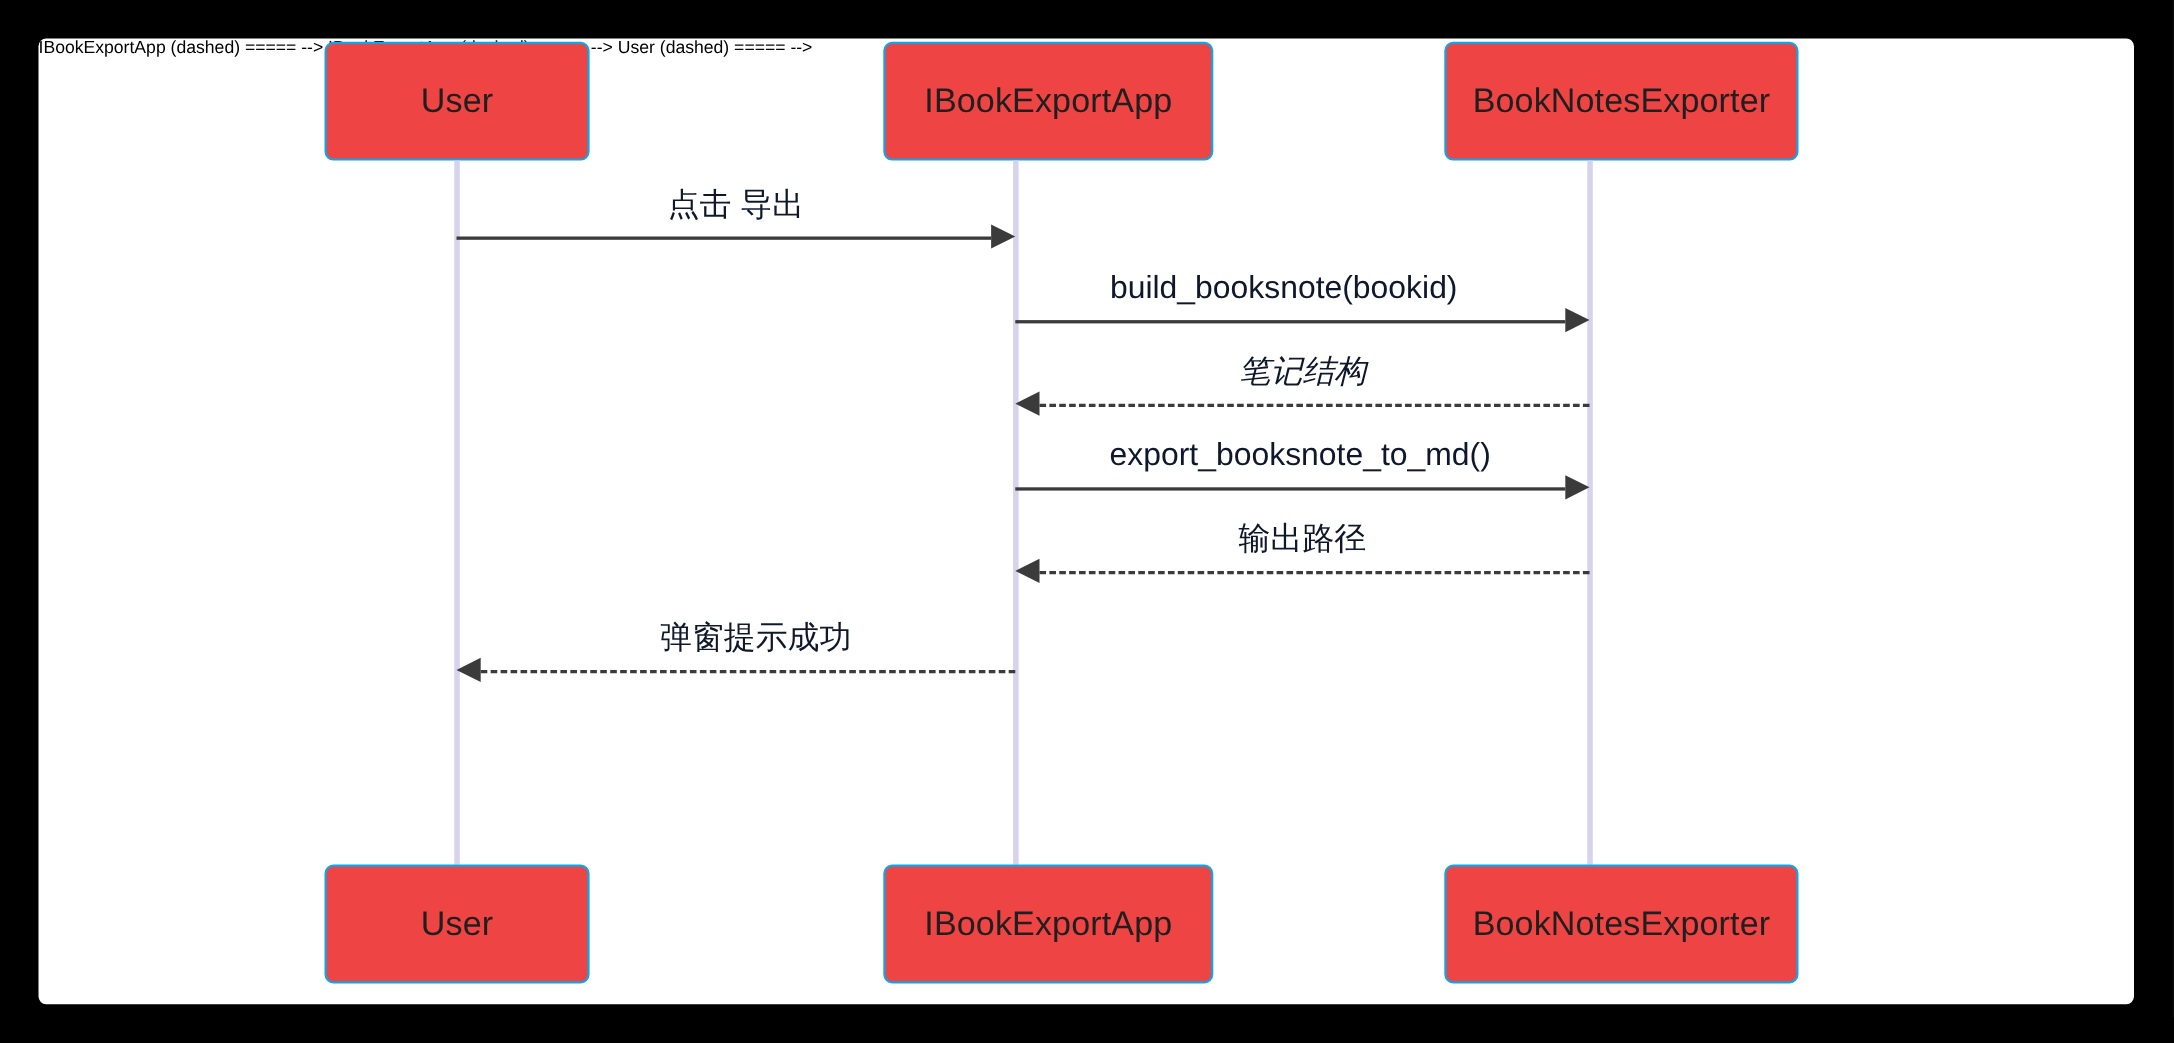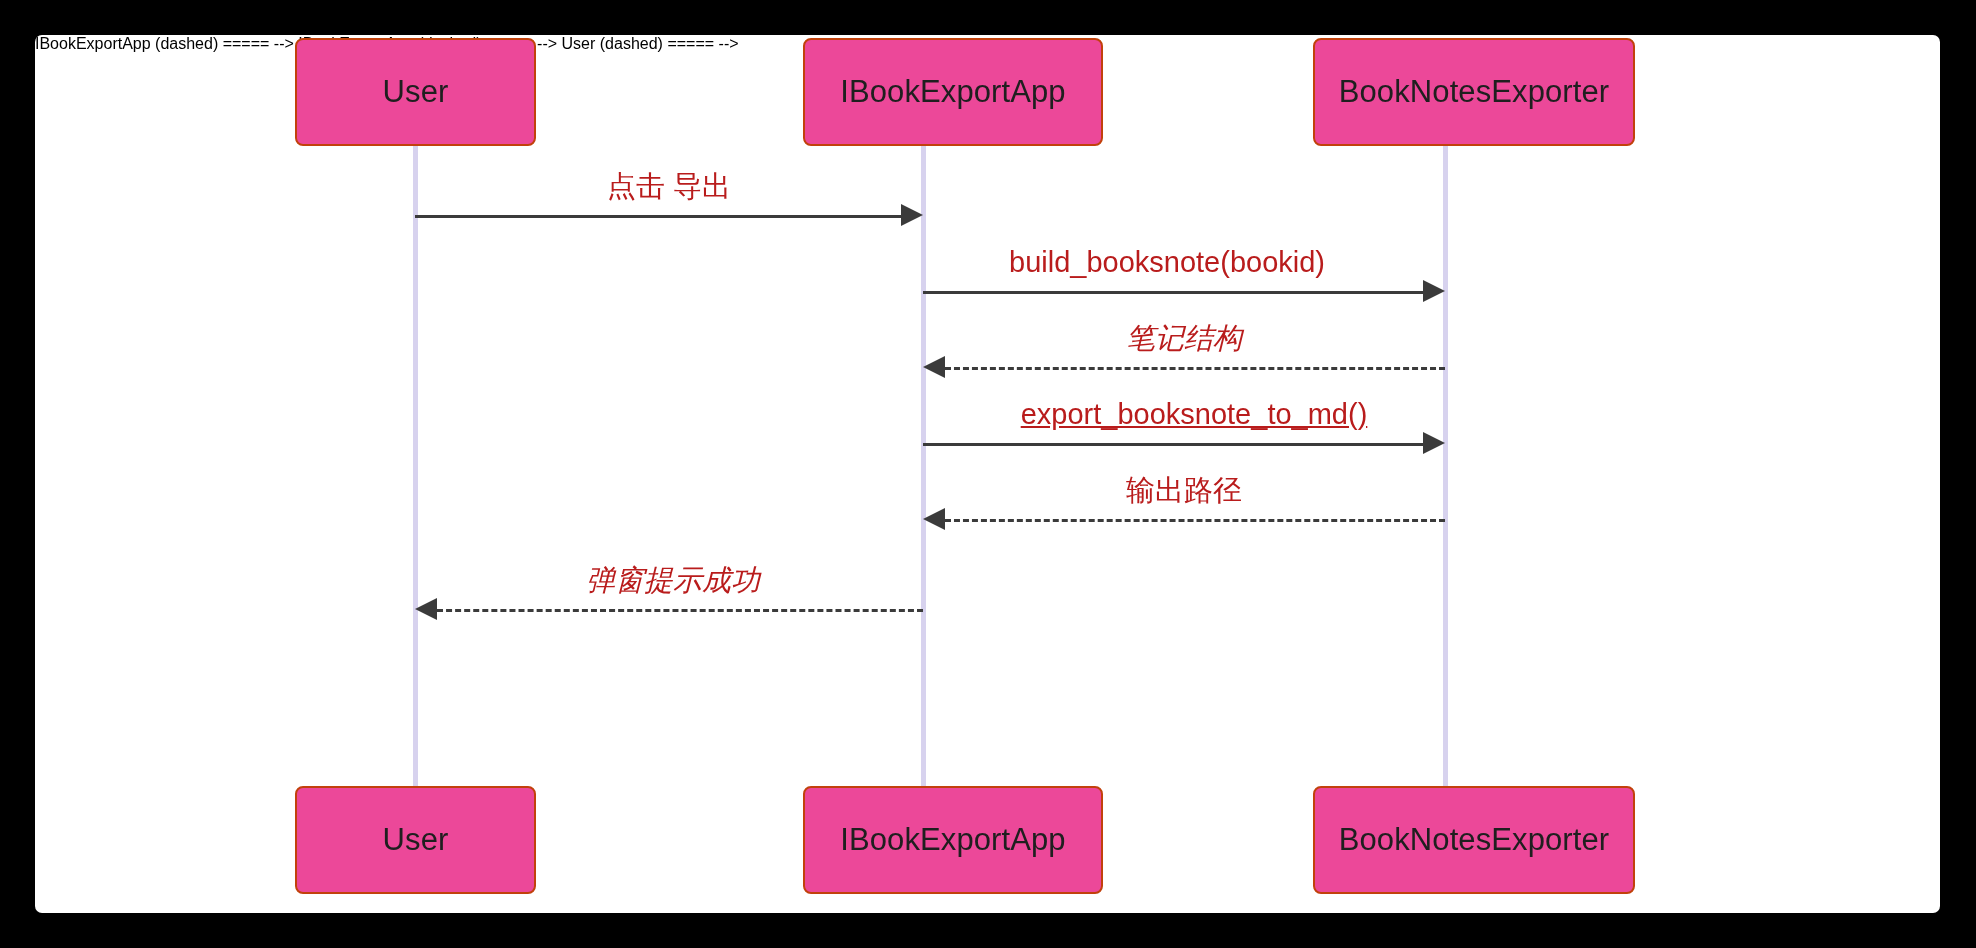--- a/index.html
+++ b/index.html
@@ -30,22 +30,22 @@
     height: 878px;
     background: #ffffff;
     border-radius: 7px;
     overflow: hidden;
   }
 
   
   .actor-box {
     position: absolute;
     box-sizing: border-box;
-    background: #ec4899;
-    border: 2px solid #c2410c;
+    background: #ef4444;
+    border: 2px solid #0ea5e9;
     border-radius: 8px;
     display: flex;
     align-items: center;
     justify-content: center;
     color: #1f1f1f;
     font-size: 31px;
     font-weight: 400;
     letter-spacing: 0.1px;
     white-space: nowrap;
   }
@@ -84,21 +84,21 @@
     position: absolute;
     top: -11px;
     width: 0; height: 0;
     border-top: 11px solid transparent;
     border-bottom: 11px solid transparent;
     border-right: 22px solid #3b3b3b;
   }
   .msg .label {
     position: absolute;
     text-align: left;
-    color: #b91c1c;
+    color: #0f172a;
     font-size: 29px;
     line-height: 34px;
     white-space: nowrap;
     transform: translateX(-50%);
   }
 </style>
 </head>
 <body>
 
 <div id="frame">
@@ -138,35 +138,35 @@
     <div class="msg" style="left:888px; top:332px; width:522px;">
       <div class="line dashed" style="left:22px; width:500px;"></div>
       <div class="arrow-left" style="left:0px;"></div>
       <div class="label" style="left:261px; top:-46px;font-style:italic;">笔记结构</div>
     </div>
 
     
     <div class="msg" style="left:888px; top:408px; width:522px;">
       <div class="line" style="width:500px;"></div>
       <div class="arrow-right" style="left:500px;"></div>
-      <div class="label" style="left:271px; top:-46px;text-decoration:underline;">export_booksnote_to_md()</div>
+      <div class="label" style="left:259px; top:-46px;">export_booksnote_to_md()</div>
     </div>
 
      IBookExportApp (dashed) ===== --&gt;
     <div class="msg" style="left:888px; top:484px; width:522px;">
       <div class="line dashed" style="left:22px; width:500px;"></div>
       <div class="arrow-left" style="left:0px;"></div>
       <div class="label" style="left:261px; top:-46px;font-family:Liberation Serif, serif;">输出路径</div>
     </div>
 
      User (dashed) ===== --&gt;
     <div class="msg" style="left:380px; top:574px; width:508px;">
       <div class="line dashed" style="left:22px; width:486px;"></div>
       <div class="arrow-left" style="left:0px;"></div>
-      <div class="label" style="left:258px; top:-46px;font-style:italic;">弹窗提示成功</div>
+      <div class="label" style="left:272px; top:-46px;">弹窗提示成功</div>
     </div>
 
     
     <div class="actor-box" style="left:260px; top:751px; width:241px; height:108px;">
       <span>User</span>
     </div>
     <div class="actor-box" style="left:768px; top:751px; width:300px; height:108px;">
       <span>IBookExportApp</span>
     </div>
     <div class="actor-box" style="left:1278px; top:751px; width:322px; height:108px;">

